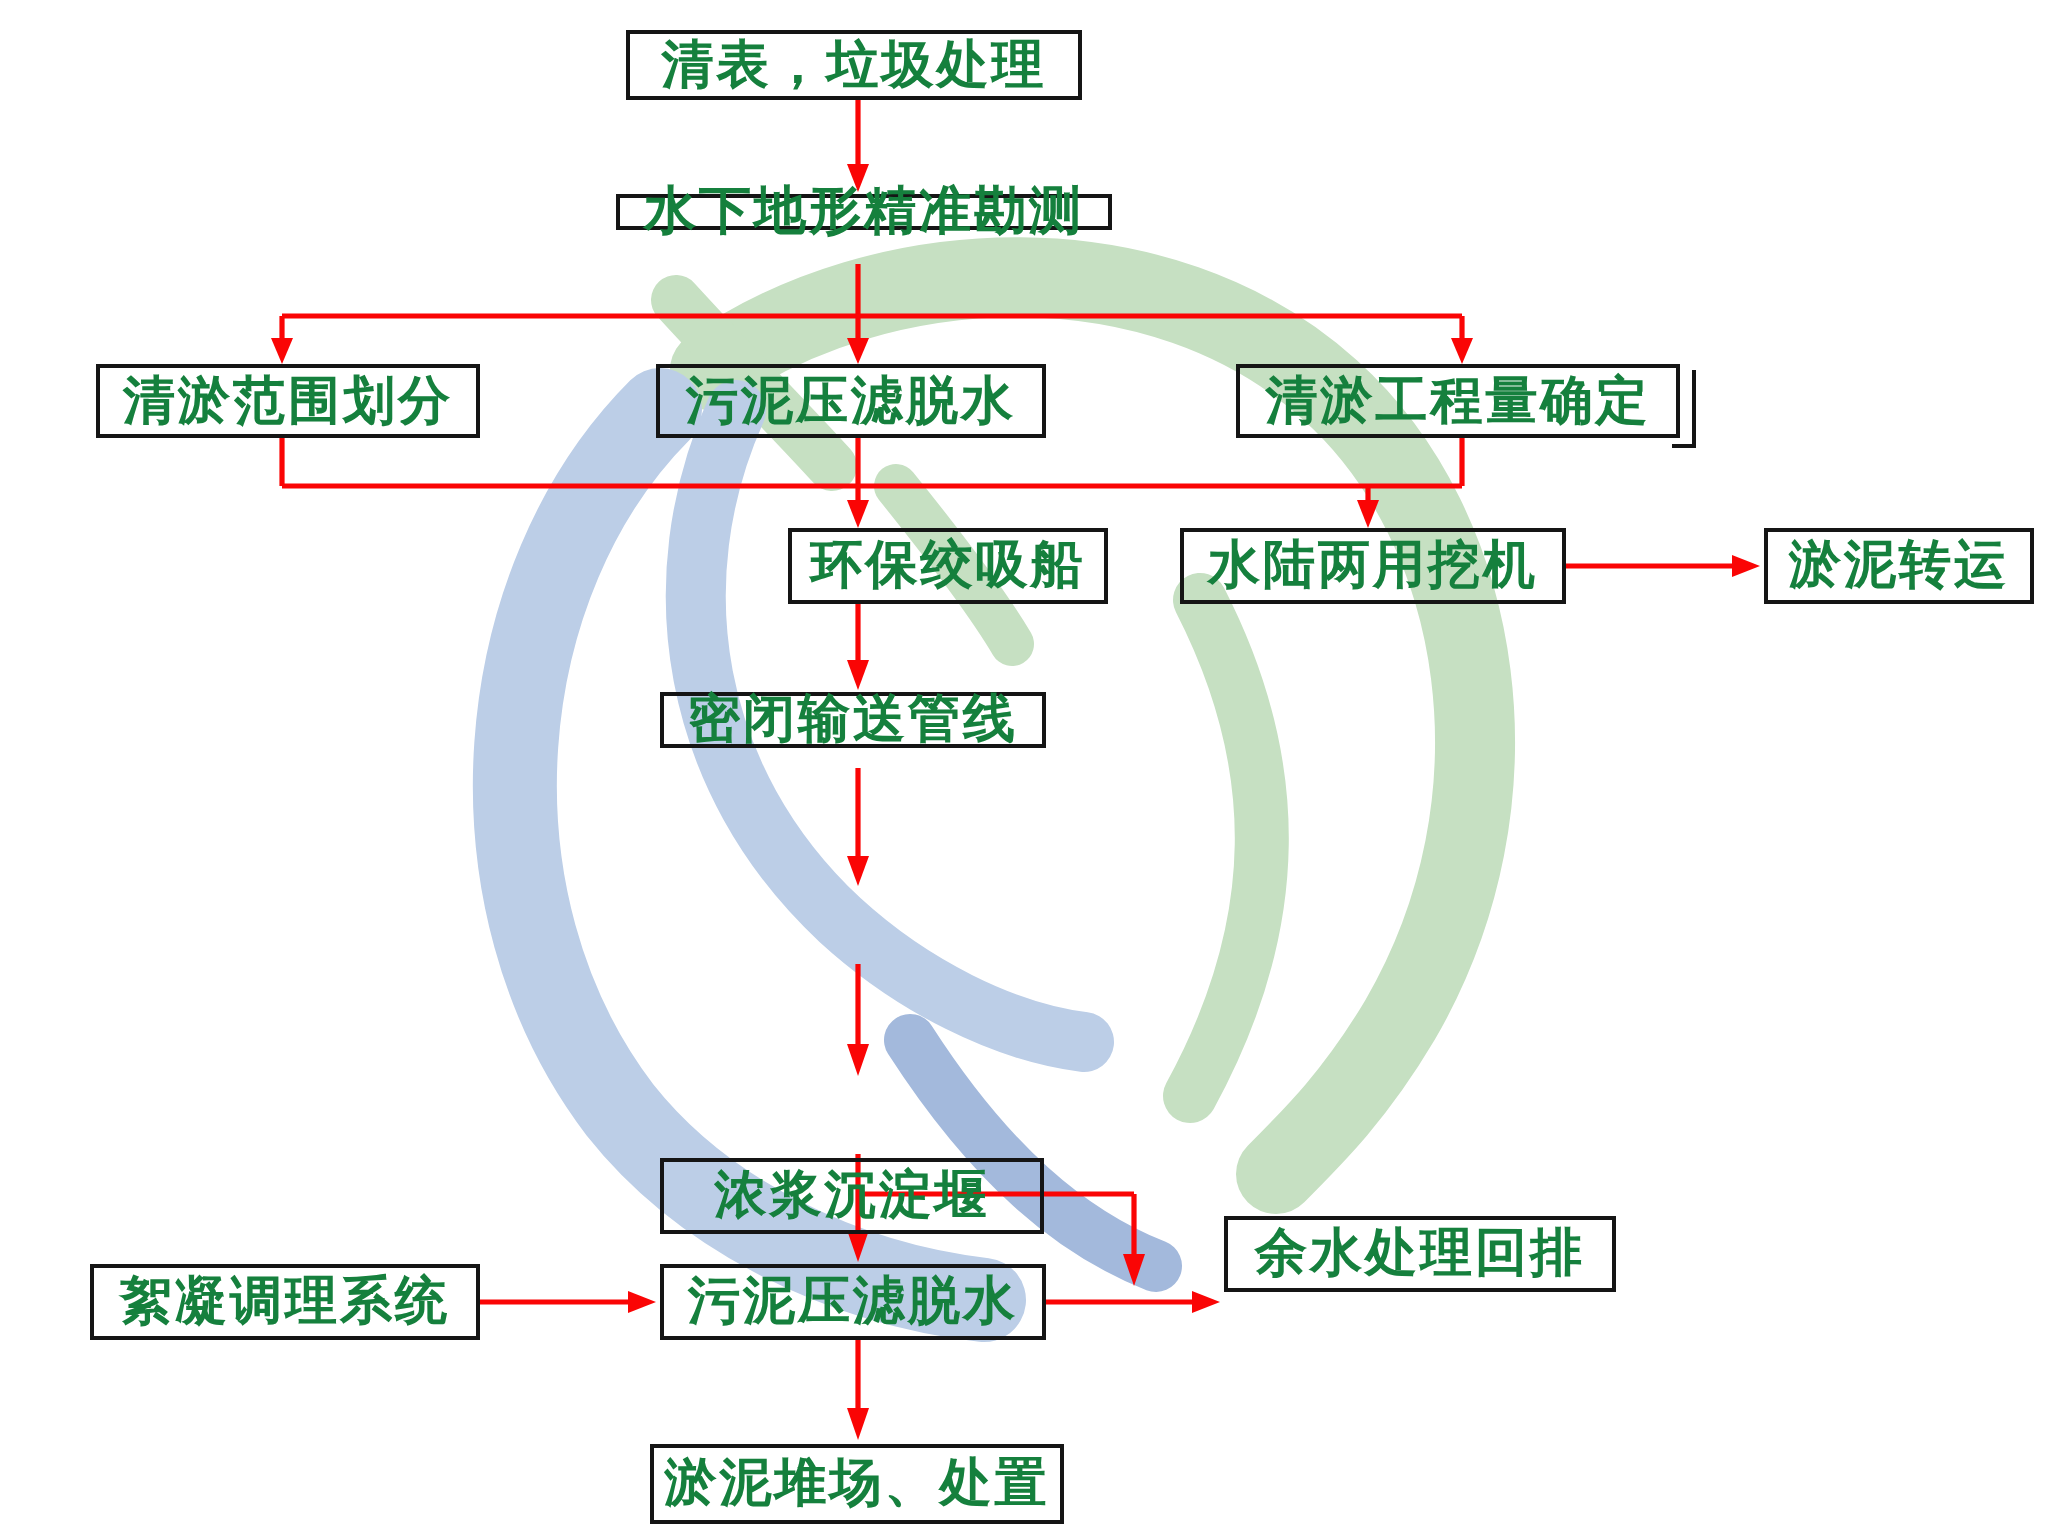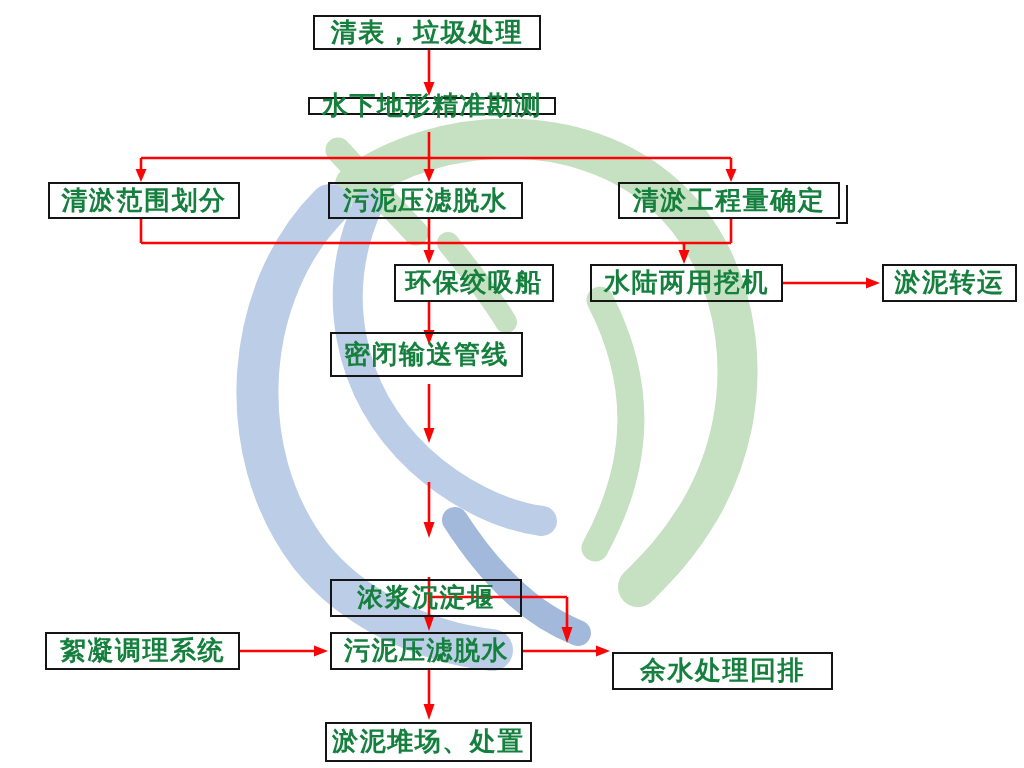--- a/index.html
+++ b/index.html
@@ -108,26 +108,26 @@
   <div class="node" style="left:328px;top:182px;width:195px;height:37px;">污泥压滤脱水</div>
 
   <div class="node shadowed" style="left:618px;top:182px;width:222px;height:37px;">清淤工程量确定</div>
 
   <div class="node" style="left:348px;top:264px;width:160px;height:38px;margin-left:46px;">环保绞吸船</div>
 
   <div class="node" style="left:590px;top:264px;width:193px;height:38px;">水陆两用挖机</div>
 
   <div class="node" style="left:882px;top:264px;width:135px;height:38px;">淤泥转运</div>
 
-  <div class="node" style="left:330px;top:332px;width:193px;height:45px;">密闭输送管线</div>
+  <div class="node" style="left:330px;top:346px;width:193px;height:28px;">密闭输送管线</div>
 
 
   <div class="node" style="left:330px;top:539px;width:192px;height:38px;margin-top:40px;">浓浆沉淀堰</div>
 
   <div class="node" style="left:45px;top:632px;width:195px;height:38px;">絮凝调理系统</div>
 
   <div class="node" style="left:330px;top:632px;width:193px;height:38px;">污泥压滤脱水</div>
 
-  <div class="node" style="left:612px;top:652px;width:221px;height:38px;">余水处理回排</div>
+  <div class="node" style="left:612px;top:608px;width:196px;height:38px;">余水处理回排</div>
 
   <div class="node" style="left:325px;top:722px;width:207px;height:40px;">淤泥堆场、处置</div>
 
 </div>
 
 </body></html>

